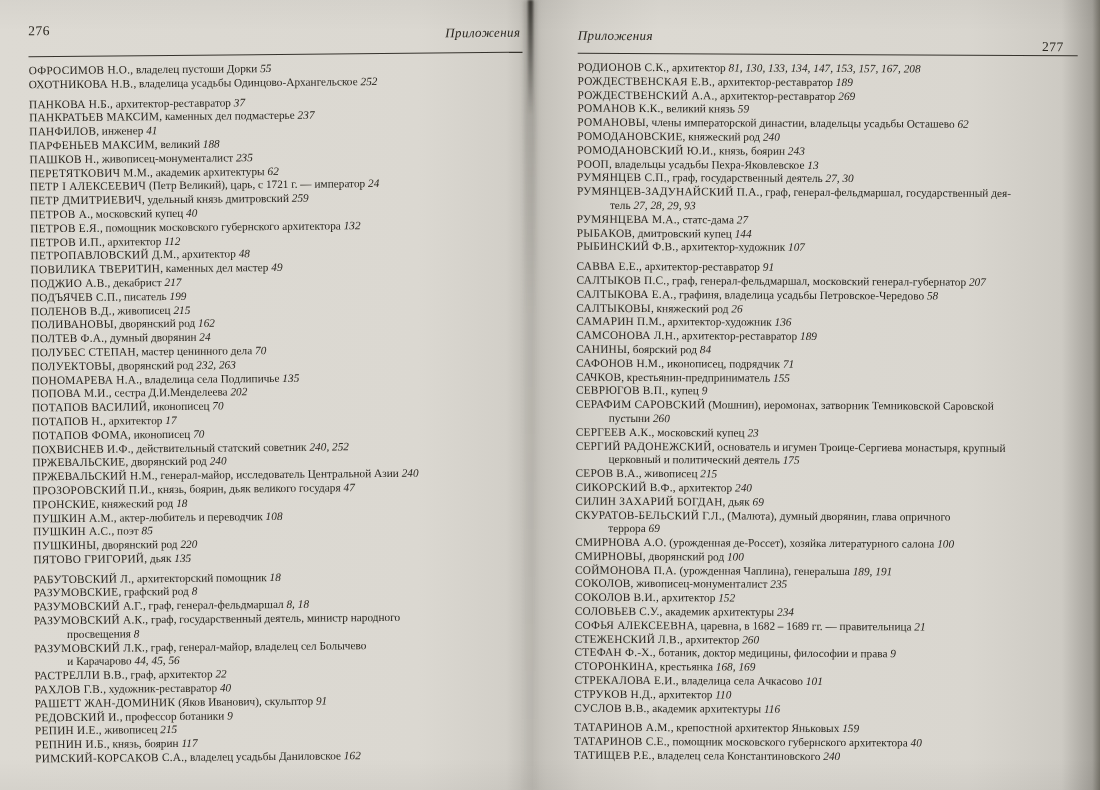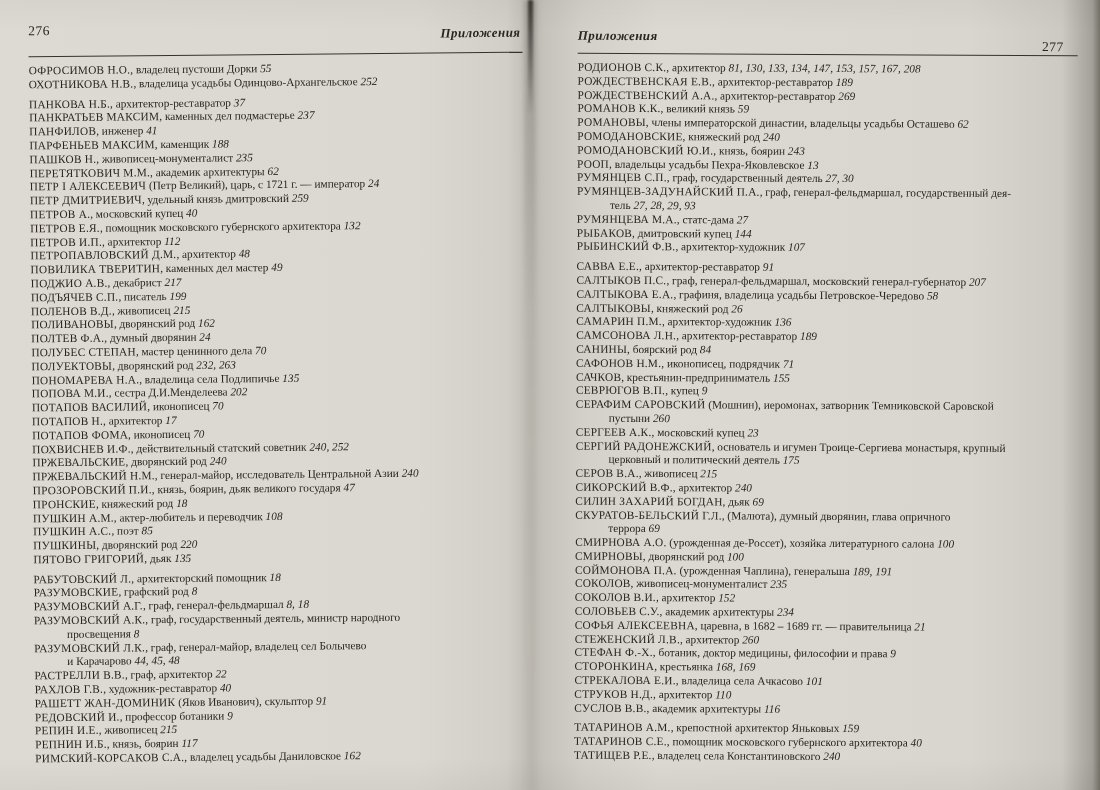--- a/index.html
+++ b/index.html
@@ -26,21 +26,21 @@
   .page-right { left: 578px; width: 500px; transform: rotate(0.3deg);  transform-origin: 50% 0; }
 
   .pagehead {
     position: relative;
     height: 34px;
     margin-top: 20px;
     margin-bottom: 7px;
     border-bottom: 1.6px solid #35322c;
   }
   .pnum  { font-size: 13.5px; letter-spacing: 0.5px; }
-  .ptitle { font-style: italic; font-size: 13px; letter-spacing: 0.4px; font-weight: bold; }
+  .ptitle { font-style: italic; font-size: 13px; letter-spacing: 0.4px; }
   .page-left  .pnum   { position: absolute; left: 0;  bottom: 17px; }
   .page-left  .ptitle { position: absolute; right: 2px; bottom: 11px; }
   .page-right .ptitle { position: absolute; left: 0;  bottom: 9px; }
   .page-right .pnum   { position: absolute; right: 14px; bottom: 0; }
 
   .entries { }
   .group + .group { margin-top: 6px; }
   p.entry {
     margin: 0;
     padding-left: 33px;
@@ -87,21 +87,21 @@
     </div>
     <div class="entries" id="entries-left">
         <div class="group">
           <p class="entry"><span class="nm">ОФРОСИМОВ Н.О.</span><span>, владелец пустоши Дорки </span><i class="refs">55</i></p>
           <p class="entry"><span class="nm">ОХОТНИКОВА Н.В.</span><span>, владелица усадьбы Одинцово-Архангельское </span><i class="refs">252</i></p>
         </div>
         <div class="group">
           <p class="entry"><span class="nm">ПАНКОВА Н.Б.</span><span>, архитектор-реставратор </span><i class="refs">37</i></p>
           <p class="entry"><span class="nm">ПАНКРАТЬЕВ МАКСИМ</span><span>, каменных дел подмастерье </span><i class="refs">237</i></p>
           <p class="entry"><span class="nm">ПАНФИЛОВ</span><span>, инженер </span><i class="refs">41</i></p>
-          <p class="entry"><span class="nm">ПАРФЕНЬЕВ МАКСИМ</span><span>, каменщик </span><i class="refs">188</i></p>
+          <p class="entry"><span class="nm">ПАРФЕНЬЕВ МАКСИМ</span><span>, великий </span><i class="refs">188</i></p>
           <p class="entry"><span class="nm">ПАШКОВ Н.</span><span>, живописец-монументалист </span><i class="refs">235</i></p>
           <p class="entry"><span class="nm">ПЕРЕТЯТКОВИЧ М.М.</span><span>, академик архитектуры </span><i class="refs">62</i></p>
           <p class="entry"><span class="nm">ПЕТР I АЛЕКСЕЕВИЧ</span><span> (Петр Великий), царь, с 1721 г. — император </span><i class="refs">24</i></p>
           <p class="entry"><span class="nm">ПЕТР ДМИТРИЕВИЧ</span><span>, удельный князь дмитровский </span><i class="refs">259</i></p>
           <p class="entry"><span class="nm">ПЕТРОВ А.</span><span>, московский купец </span><i class="refs">40</i></p>
           <p class="entry"><span class="nm">ПЕТРОВ Е.Я.</span><span>, помощник московского губернского архитектора </span><i class="refs">132</i></p>
           <p class="entry"><span class="nm">ПЕТРОВ И.П.</span><span>, архитектор </span><i class="refs">112</i></p>
           <p class="entry"><span class="nm">ПЕТРОПАВЛОВСКИЙ Д.М.</span><span>, архитектор </span><i class="refs">48</i></p>
           <p class="entry"><span class="nm">ПОВИЛИКА ТВЕРИТИН</span><span>, каменных дел мастер </span><i class="refs">49</i></p>
           <p class="entry"><span class="nm">ПОДЖИО А.В.</span><span>, декабрист </span><i class="refs">217</i></p>
@@ -124,21 +124,21 @@
           <p class="entry"><span class="nm">ПУШКИН А.М.</span><span>, актер-любитель и переводчик </span><i class="refs">108</i></p>
           <p class="entry"><span class="nm">ПУШКИН А.С.</span><span>, поэт </span><i class="refs">85</i></p>
           <p class="entry"><span class="nm">ПУШКИНЫ</span><span>, дворянский род </span><i class="refs">220</i></p>
           <p class="entry"><span class="nm">ПЯТОВО ГРИГОРИЙ</span><span>, дьяк </span><i class="refs">135</i></p>
         </div>
         <div class="group">
           <p class="entry"><span class="nm">РАБУТОВСКИЙ Л.</span><span>, архитекторский помощник </span><i class="refs">18</i></p>
           <p class="entry"><span class="nm">РАЗУМОВСКИЕ</span><span>, графский род </span><i class="refs">8</i></p>
           <p class="entry"><span class="nm">РАЗУМОВСКИЙ А.Г.</span><span>, граф, генерал-фельдмаршал </span><i class="refs">8, 18</i></p>
           <p class="entry"><span class="nm">РАЗУМОВСКИЙ А.К.</span><span>, граф, государственный деятель, министр народного </span><br><span class="cont">просвещения </span><i class="refs">8</i></p>
-          <p class="entry"><span class="nm">РАЗУМОВСКИЙ Л.К.</span><span>, граф, генерал-майор, владелец сел Болычево </span><br><span class="cont">и Карачарово </span><i class="refs">44, 45, 48</i></p>
+          <p class="entry"><span class="nm">РАЗУМОВСКИЙ Л.К.</span><span>, граф, генерал-майор, владелец сел Болычево </span><br><span class="cont">и Карачарово </span><i class="refs">44, 45, 56</i></p>
           <p class="entry"><span class="nm">РАСТРЕЛЛИ В.В.</span><span>, граф, архитектор </span><i class="refs">22</i></p>
           <p class="entry"><span class="nm">РАХЛОВ Г.В.</span><span>, художник-реставратор </span><i class="refs">40</i></p>
           <p class="entry"><span class="nm">РАШЕТТ ЖАН-ДОМИНИК</span><span> (Яков Иванович), скульптор </span><i class="refs">91</i></p>
           <p class="entry"><span class="nm">РЕДОВСКИЙ И.</span><span>, профессор ботаники </span><i class="refs">9</i></p>
           <p class="entry"><span class="nm">РЕПИН И.Е.</span><span>, живописец </span><i class="refs">215</i></p>
           <p class="entry"><span class="nm">РЕПНИН И.Б.</span><span>, князь, боярин </span><i class="refs">117</i></p>
           <p class="entry"><span class="nm">РИМСКИЙ-КОРСАКОВ С.А.</span><span>, владелец усадьбы Даниловское </span><i class="refs">162</i></p>
         </div>
       </div>
   </div>

